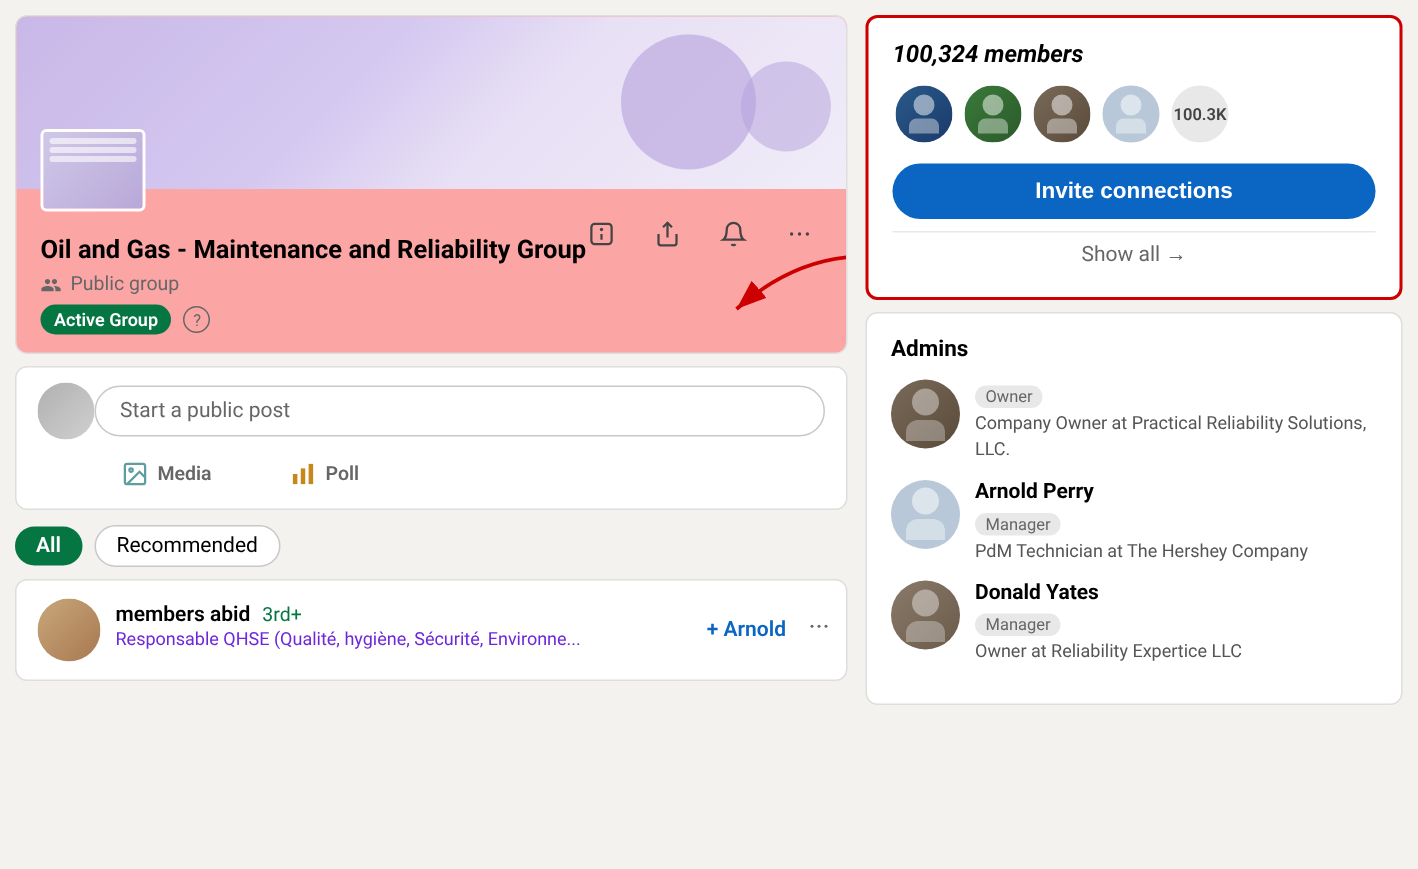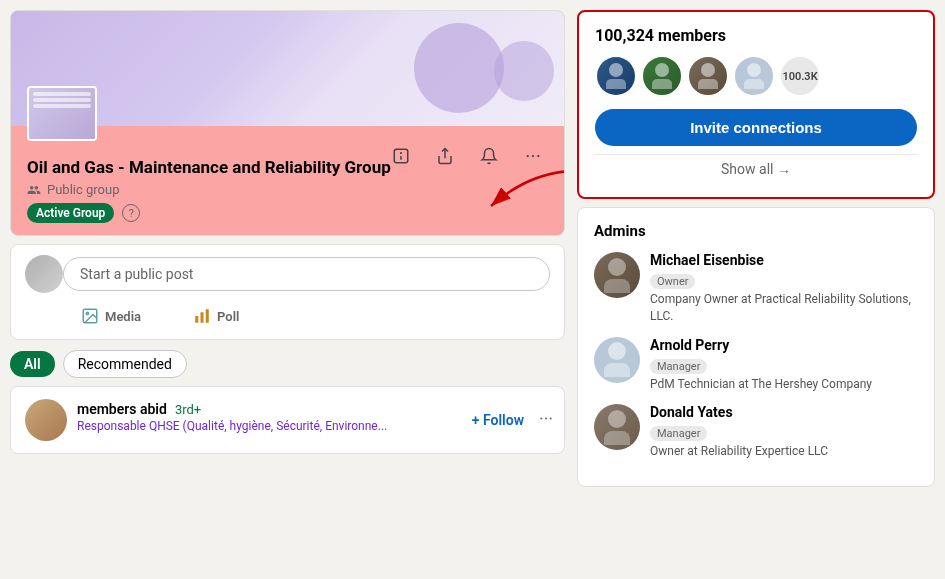--- a/index.html
+++ b/index.html
@@ -329,20 +329,21 @@
       border-radius: 8px;
       border: 2px solid #cc0000;
       padding: 14px 16px;
     }
 
     .members-header {
       font-size: 16px;
       font-weight: 700;
       color: #000;
       margin-bottom: 10px;
+      font-style: italic;
     }
 
     .members-avatars {
       display: flex;
       align-items: center;
       gap: 4px;
       margin-bottom: 12px;
     }
 
     .member-avatar {
@@ -581,21 +582,21 @@
     <div class="feed-avatar">
       <div class="feed-avatar-inner"></div>
     </div>
     <div>
       <div>
         <span style="font-size:14px;font-weight:600;color:#000;">members abid</span>
         <span style="color:#057642;font-size:13px;margin-left:4px;">3rd+</span>
       </div>
       <div class="feed-subtitle">Responsable QHSE (Qualité, hygiène, Sécurité, Environne...</div>
     </div>
-    <div class="feed-follow-btn">+ Follow</div>
+    <div class="feed-follow-btn">+ Arnold</div>
     <div class="feed-more-btn">
       <svg width="16" height="16" viewBox="0 0 24 24" fill="#666">
         <circle cx="5" cy="12" r="1.5"></circle>
           <circle cx="12" cy="12" r="1.5"></circle>
           <circle cx="19" cy="12" r="1.5"></circle>
       </svg>
     </div>
   </div>
 
 </div>
@@ -639,21 +640,20 @@
     <div class="admins-title">Admins</div>
 
     <div class="admin-item">
       <div class="admin-avatar admin-avatar-1">
         <div style="width:100%;height:100%;display:flex;flex-direction:column;align-items:center;justify-content:center;">
           <div style="width:18px;height:18px;border-radius:50%;background:rgba(255,255,255,0.4);margin-bottom:3px;"></div>
           <div style="width:26px;height:14px;border-radius:8px 8px 0 0;background:rgba(255,255,255,0.3);"></div>
         </div>
       </div>
       <div>
-        <div class="admin-name">Michael Eisenbise</div>
         <span class="admin-role-badge">Owner</span>
         <div class="admin-desc">Company Owner at Practical Reliability Solutions, LLC.</div>
       </div>
     </div>
 
     <div class="admin-item">
       <div class="admin-avatar admin-avatar-2">
         <div style="width:100%;height:100%;display:flex;flex-direction:column;align-items:center;justify-content:center;">
           <div style="width:18px;height:18px;border-radius:50%;background:rgba(255,255,255,0.5);margin-bottom:3px;"></div>
           <div style="width:26px;height:14px;border-radius:8px 8px 0 0;background:rgba(255,255,255,0.4);"></div>

